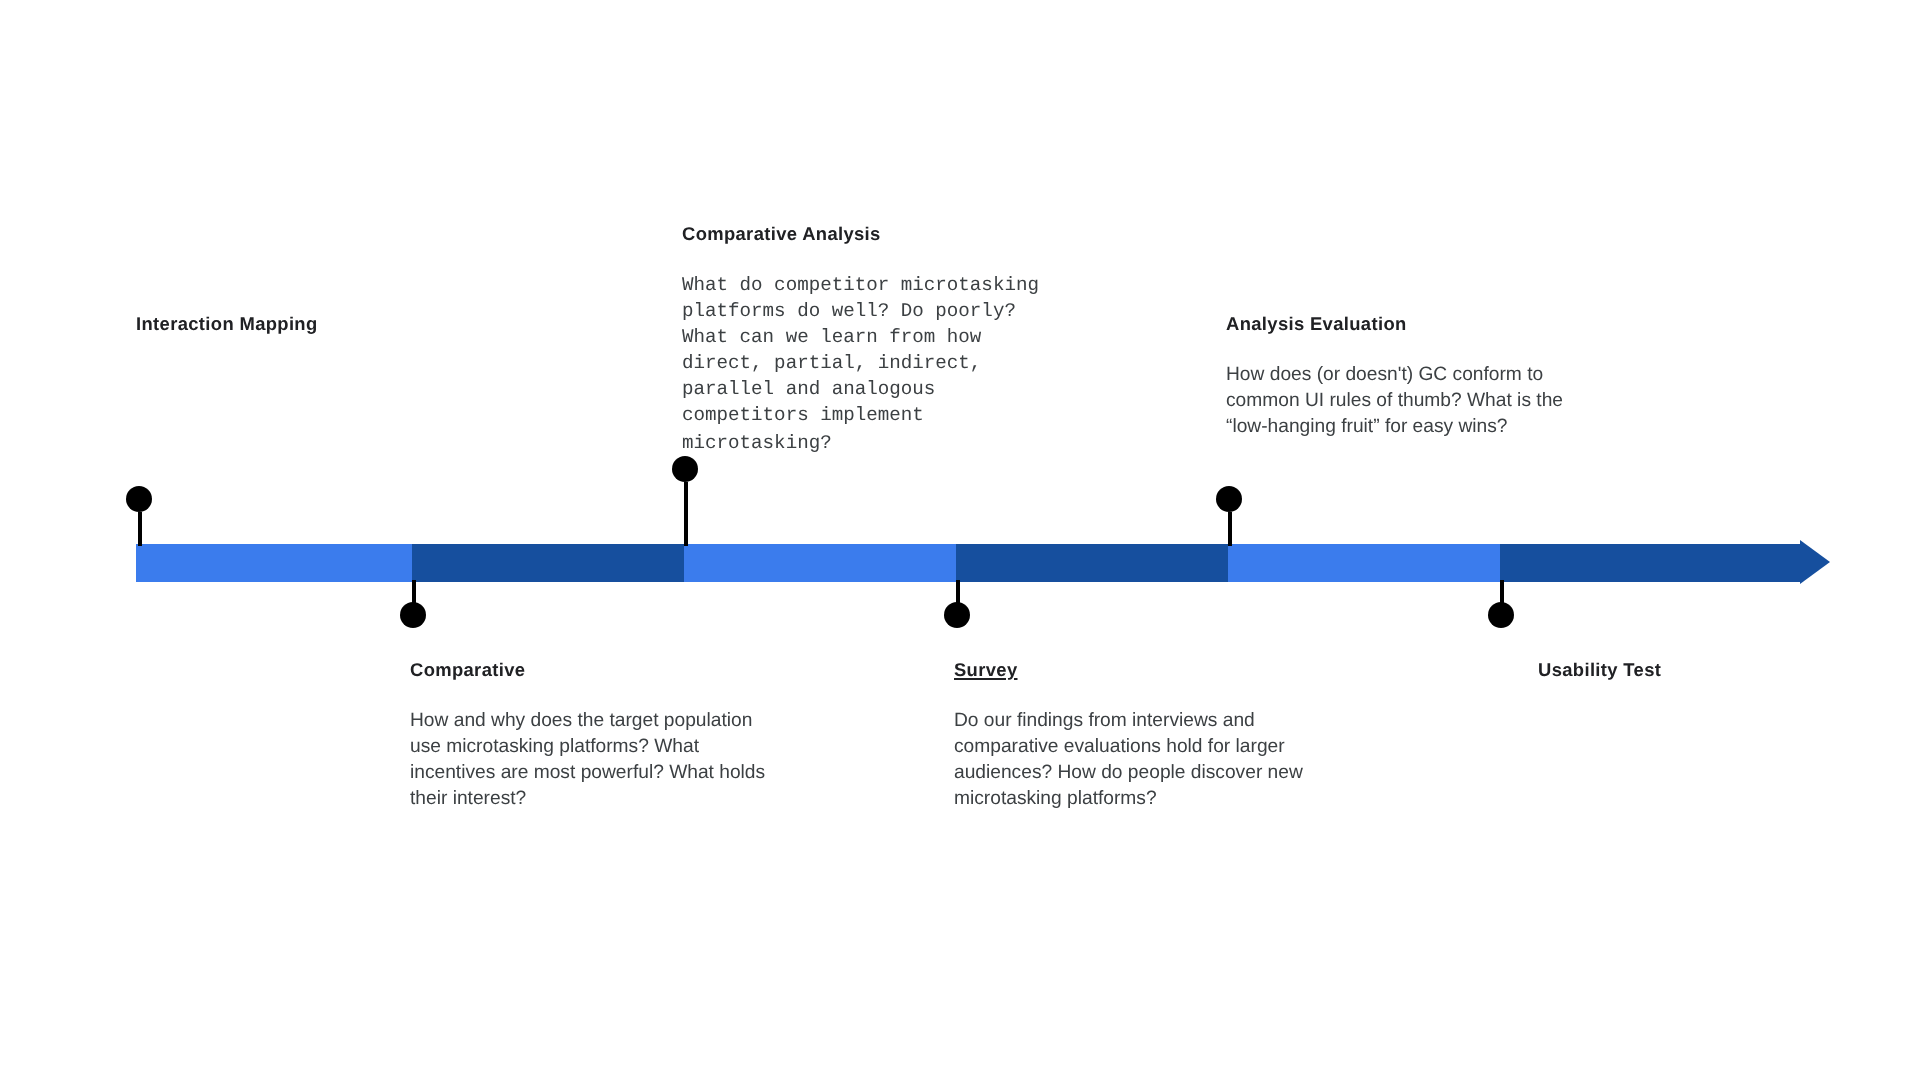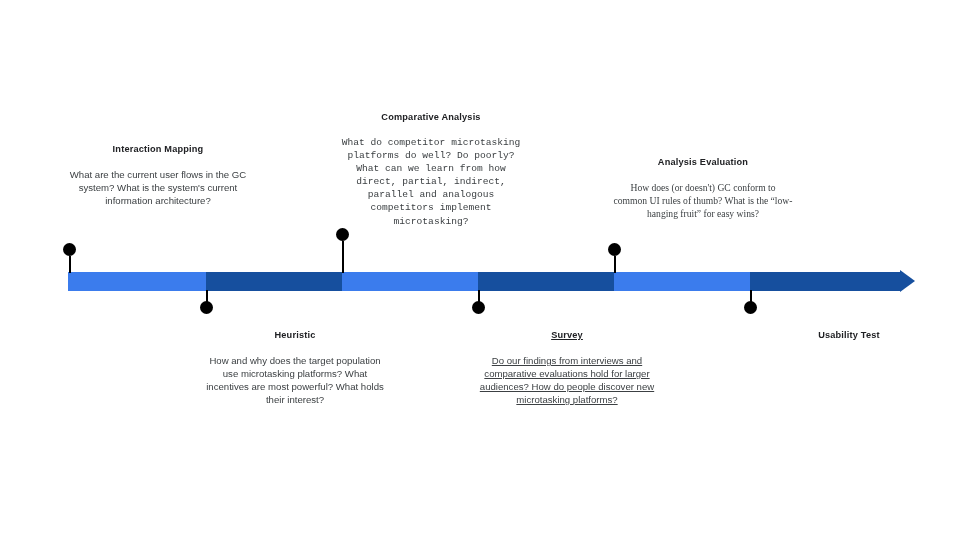--- a/index.html
+++ b/index.html
@@ -63,21 +63,20 @@
     position: absolute;
     left: 6px;
     width: 1.5px;
     background: #000000;
   }
 
   
   .block {
     position: absolute;
     width: 180px;
-    text-align: center;
   }
   .block-title {
     font-size: 9.2px;
     font-weight: bold;
     color: #202124;
     letter-spacing: 0.02em;
     line-height: 12px;
     margin: 0 0 13px 0;
   }
   .block-body {
@@ -125,42 +124,41 @@
   </div>
   <div class="marker" style="left: 608px; top: 243px;">
     <div class="marker-dot" style="background: rgb(0, 0, 0);"></div>
     <div class="marker-stem" style="background: rgb(0, 0, 0); top: 13px; height: 17px;"></div>
   </div>
   <div class="marker" style="left: 744px; top: 301px;">
     <div class="marker-dot" style="background: rgb(0, 0, 0);"></div>
     <div class="marker-stem" style="background: rgb(0, 0, 0); top: -11px; height: 18px;"></div>
   </div>
 
-  <div class="block block-above" style="left: 68px; top: 143px;">
+  <div class="block block-above" style="left: 68px; top: 156px;">
     <p class="block-title" style="color: rgb(32, 33, 36);">Interaction Mapping</p>
-    <p class="block-body" style="color: rgb(60, 64, 67);">What are the current user flows in the GC system? What is the system's current information architecture?</p>
   </div>
 
   <div class="block block-below" style="left: 205px; top: 329px;">
-    <p class="block-title" style="color: rgb(32, 33, 36);">Heuristic</p>
+    <p class="block-title" style="color: rgb(32, 33, 36);">Comparative</p>
     <p class="block-body" style="color: rgb(60, 64, 67);">How and why does the target population use microtasking platforms? What incentives are most powerful? What holds their interest?</p>
   </div>
 
   <div class="block block-above" style="left: 341px; top: 111px;">
     <p class="block-title" style="color: rgb(32, 33, 36);">Comparative Analysis</p>
     <p class="block-body" style="color: rgb(60, 64, 67); font-family: Liberation Mono, monospace;">What do competitor microtasking platforms do well? Do poorly? What can we learn from how direct, partial, indirect, parallel and analogous competitors implement microtasking?</p>
   </div>
 
   <div class="block block-below" style="left: 477px; top: 329px;">
     <p class="block-title" style="color: rgb(32, 33, 36); text-decoration: underline;">Survey</p>
-    <p class="block-body" style="color: rgb(60, 64, 67); text-decoration: underline;">Do our findings from interviews and comparative evaluations hold for larger audiences? How do people discover new microtasking platforms?</p>
+    <p class="block-body" style="color: rgb(60, 64, 67);">Do our findings from interviews and comparative evaluations hold for larger audiences? How do people discover new microtasking platforms?</p>
   </div>
 
   <div class="block block-above" style="left: 613px; top: 156px;">
     <p class="block-title" style="color: rgb(32, 33, 36);">Analysis Evaluation</p>
-    <p class="block-body" style="color: rgb(60, 64, 67); font-family: Liberation Serif, serif;">How does (or doesn't) GC conform to common UI rules of thumb? What is the “low-hanging fruit” for easy wins?</p>
+    <p class="block-body" style="color: rgb(60, 64, 67);">How does (or doesn't) GC conform to common UI rules of thumb? What is the “low-hanging fruit” for easy wins?</p>
   </div>
 
   <div class="block block-below" style="left: 749px; top: 329px;">
     <p class="block-title" style="color: rgb(32, 33, 36); margin-left: 20px;">Usability Test</p>
   </div>
 
 </div>
 
 </body></html>

